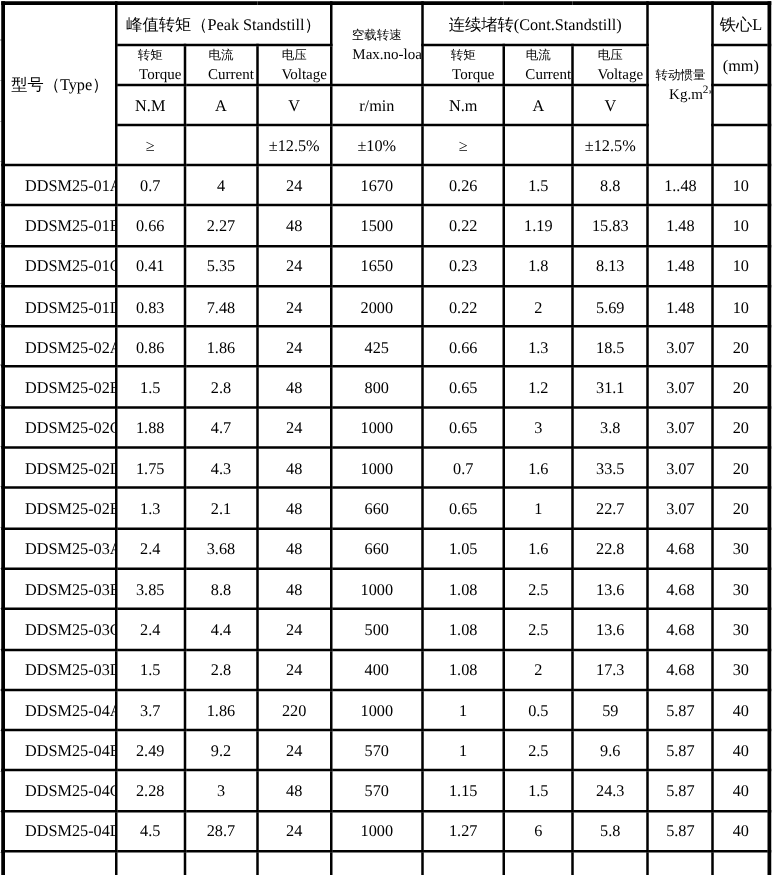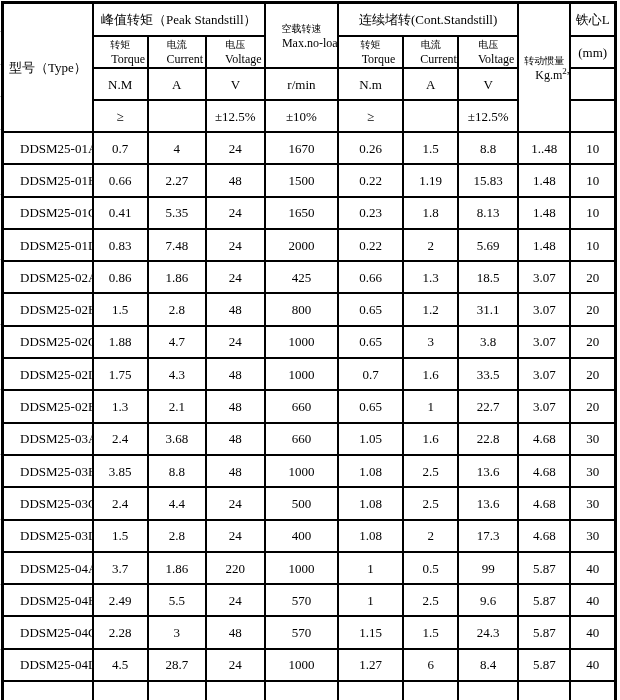--- a/index.html
+++ b/index.html
@@ -309,28 +309,28 @@
           <td class="num">30</td>
         </tr>
         <tr>
           <td class="model">DDSM25-04A</td>
           <td class="num">3.7</td>
           <td class="num">1.86</td>
           <td class="num">220</td>
           <td class="num">1000</td>
           <td class="num">1</td>
           <td class="num">0.5</td>
-          <td class="num">99</td>
+          <td class="num">59</td>
           <td class="num">5.87</td>
           <td class="num">40</td>
         </tr>
         <tr>
           <td class="model">DDSM25-04B</td>
           <td class="num">2.49</td>
-          <td class="num">5.5</td>
+          <td class="num">9.2</td>
           <td class="num">24</td>
           <td class="num">570</td>
           <td class="num">1</td>
           <td class="num">2.5</td>
           <td class="num">9.6</td>
           <td class="num">5.87</td>
           <td class="num">40</td>
         </tr>
         <tr>
           <td class="model">DDSM25-04C</td>
@@ -345,21 +345,21 @@
           <td class="num">40</td>
         </tr>
         <tr>
           <td class="model">DDSM25-04D</td>
           <td class="num">4.5</td>
           <td class="num">28.7</td>
           <td class="num">24</td>
           <td class="num">1000</td>
           <td class="num">1.27</td>
           <td class="num">6</td>
-          <td class="num">8.4</td>
+          <td class="num">5.8</td>
           <td class="num">5.87</td>
           <td class="num">40</td>
         </tr>
         <tr class="partial">
           <td></td>
           <td></td>
           <td></td>
           <td></td>
           <td></td>
           <td></td>

